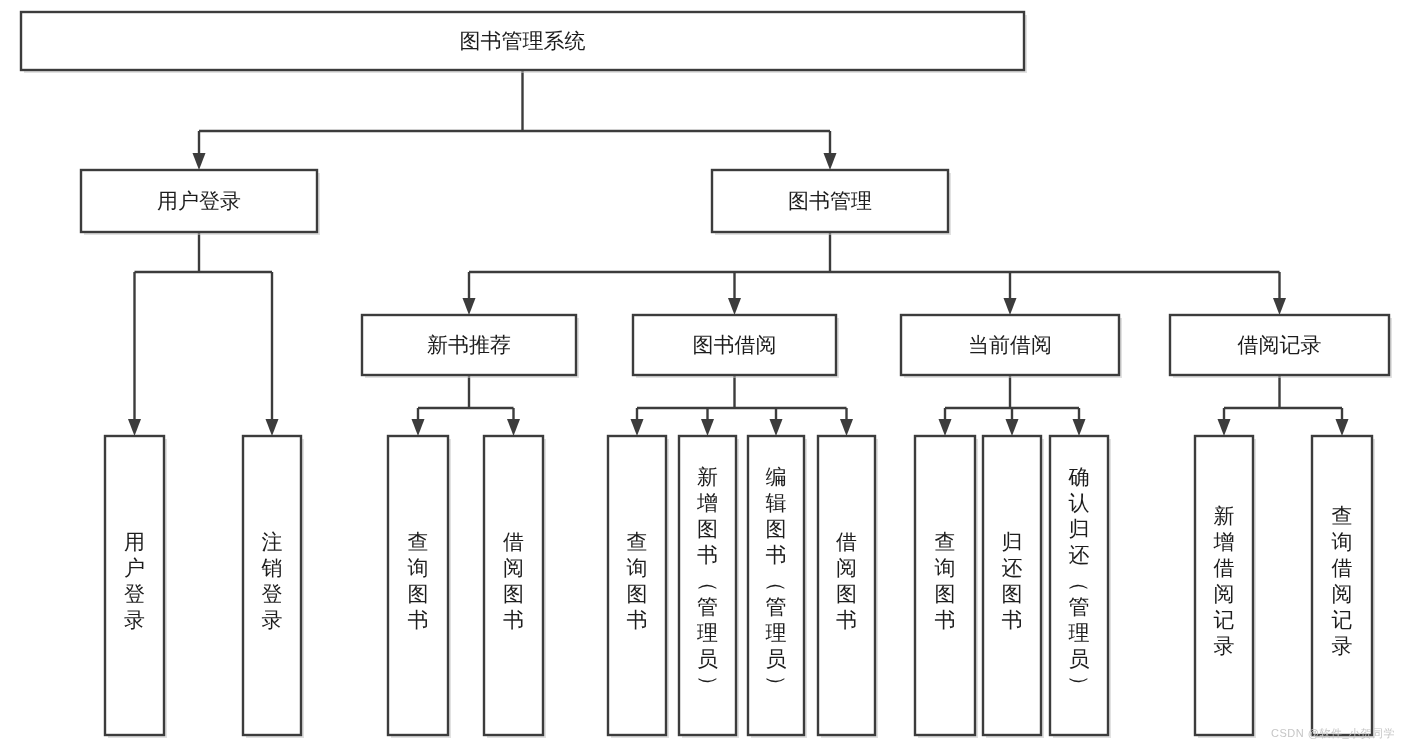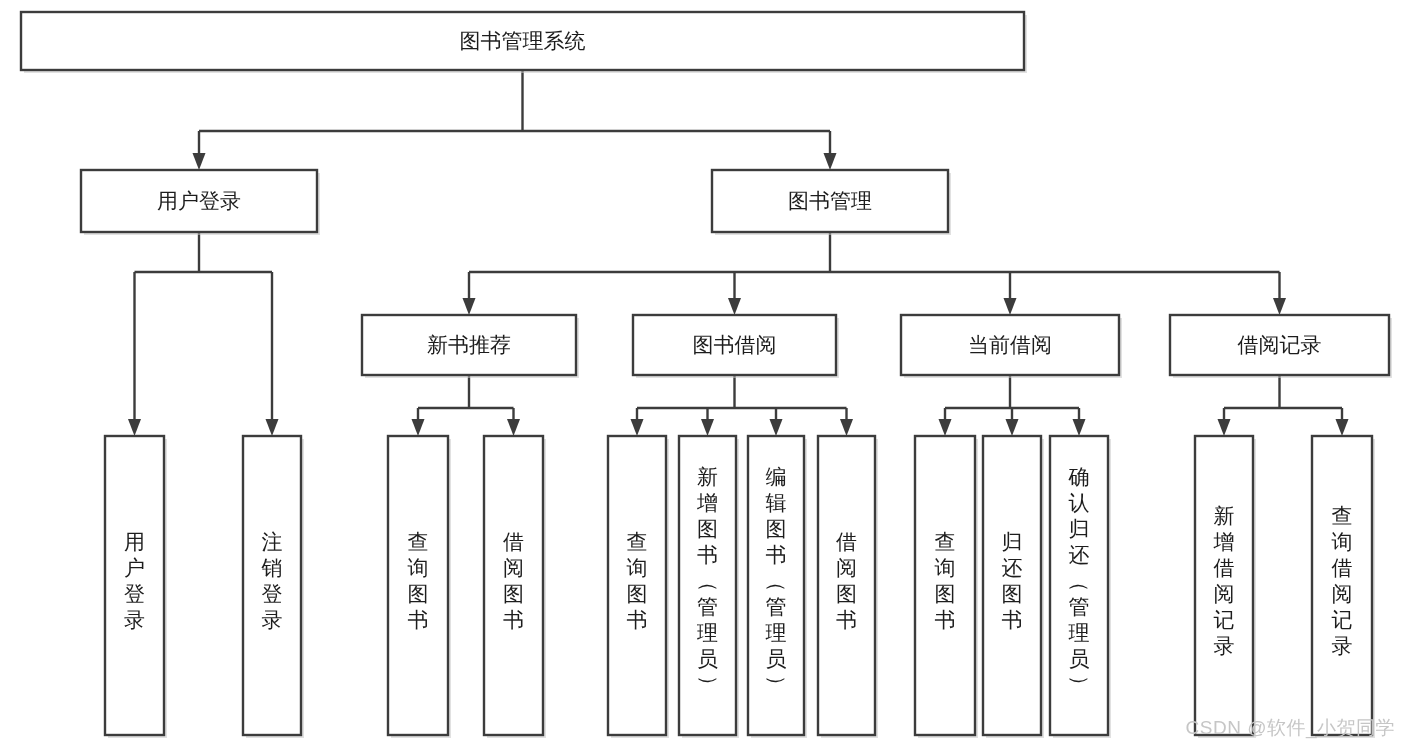--- a/index.html
+++ b/index.html
@@ -56,21 +56,21 @@
     font-family: "Liberation Sans", "DejaVu Sans", sans-serif;
     fill: #1d1d1d;
     font-size: 21px;
     text-anchor: middle;
   }
   .watermark {
     position: absolute;
     right: 10px;
     bottom: 6px;
     font-family: "Liberation Sans", "DejaVu Sans", sans-serif;
-    font-size: 19px;
+    font-size: 11px;
     color: #c6c6c6;
     letter-spacing: 0.5px;
     white-space: nowrap;
     pointer-events: none;
     text-align: center;
   }
 </style>
 </head>
 <body>
 

